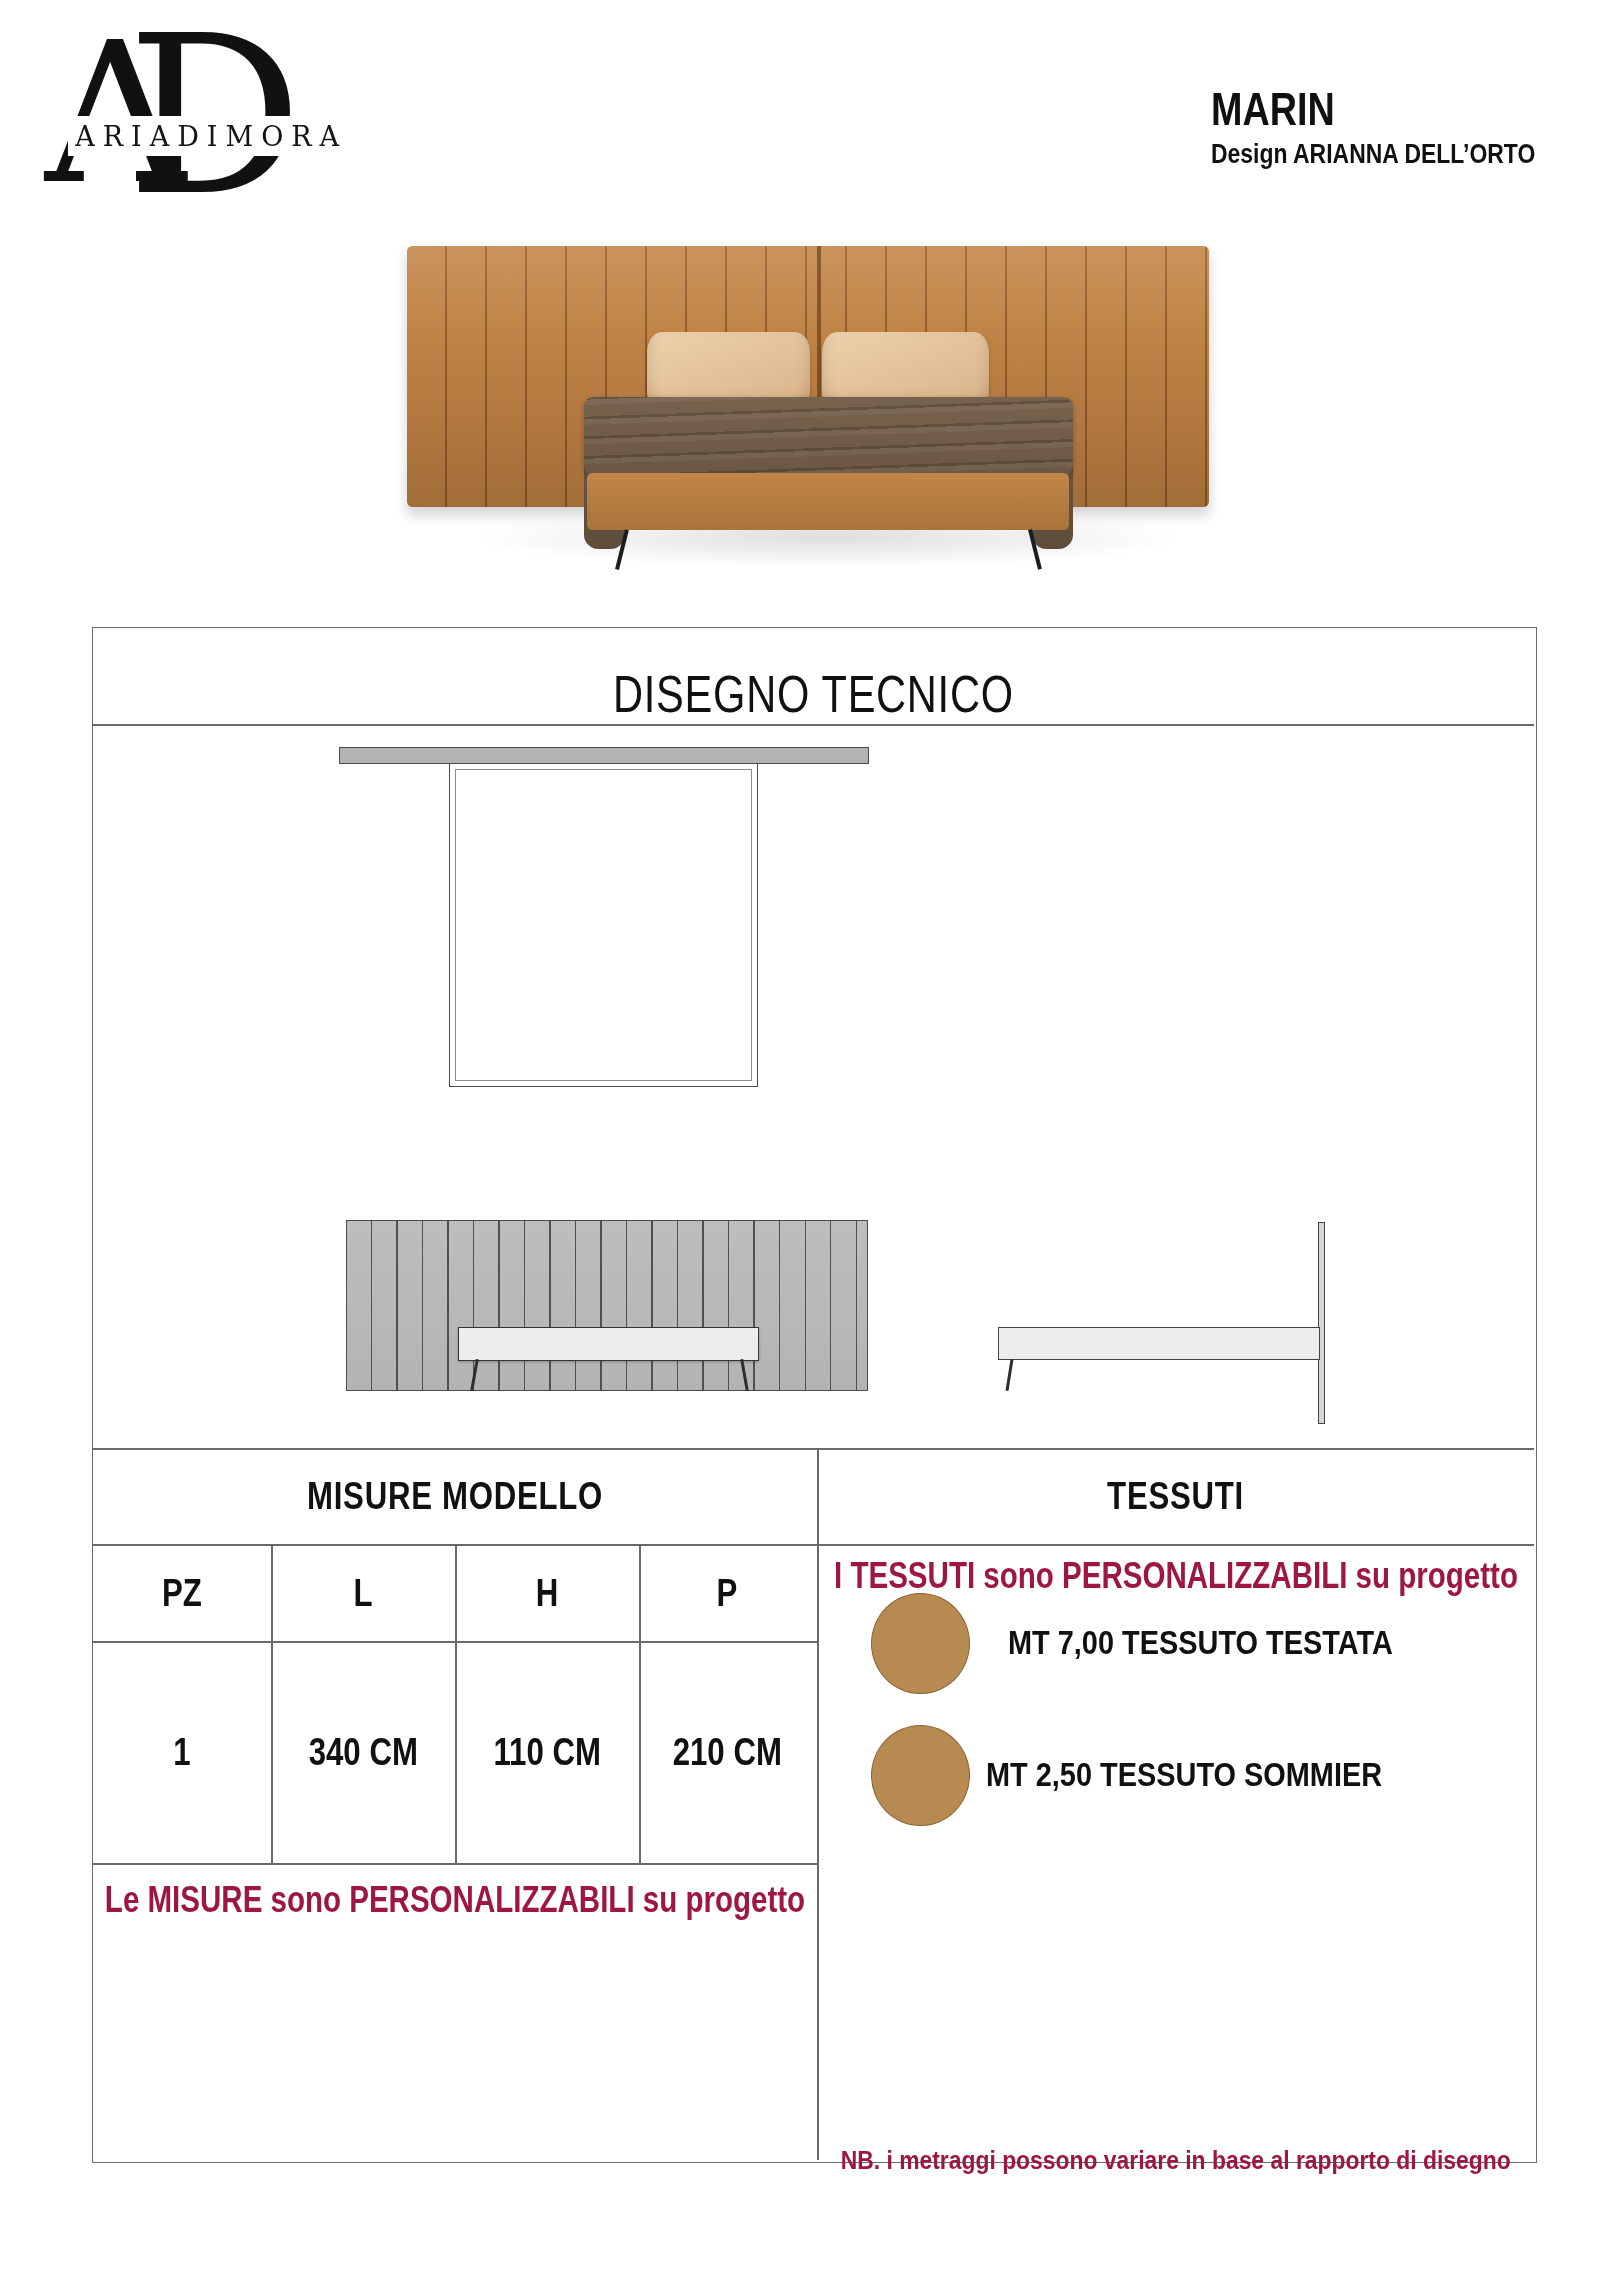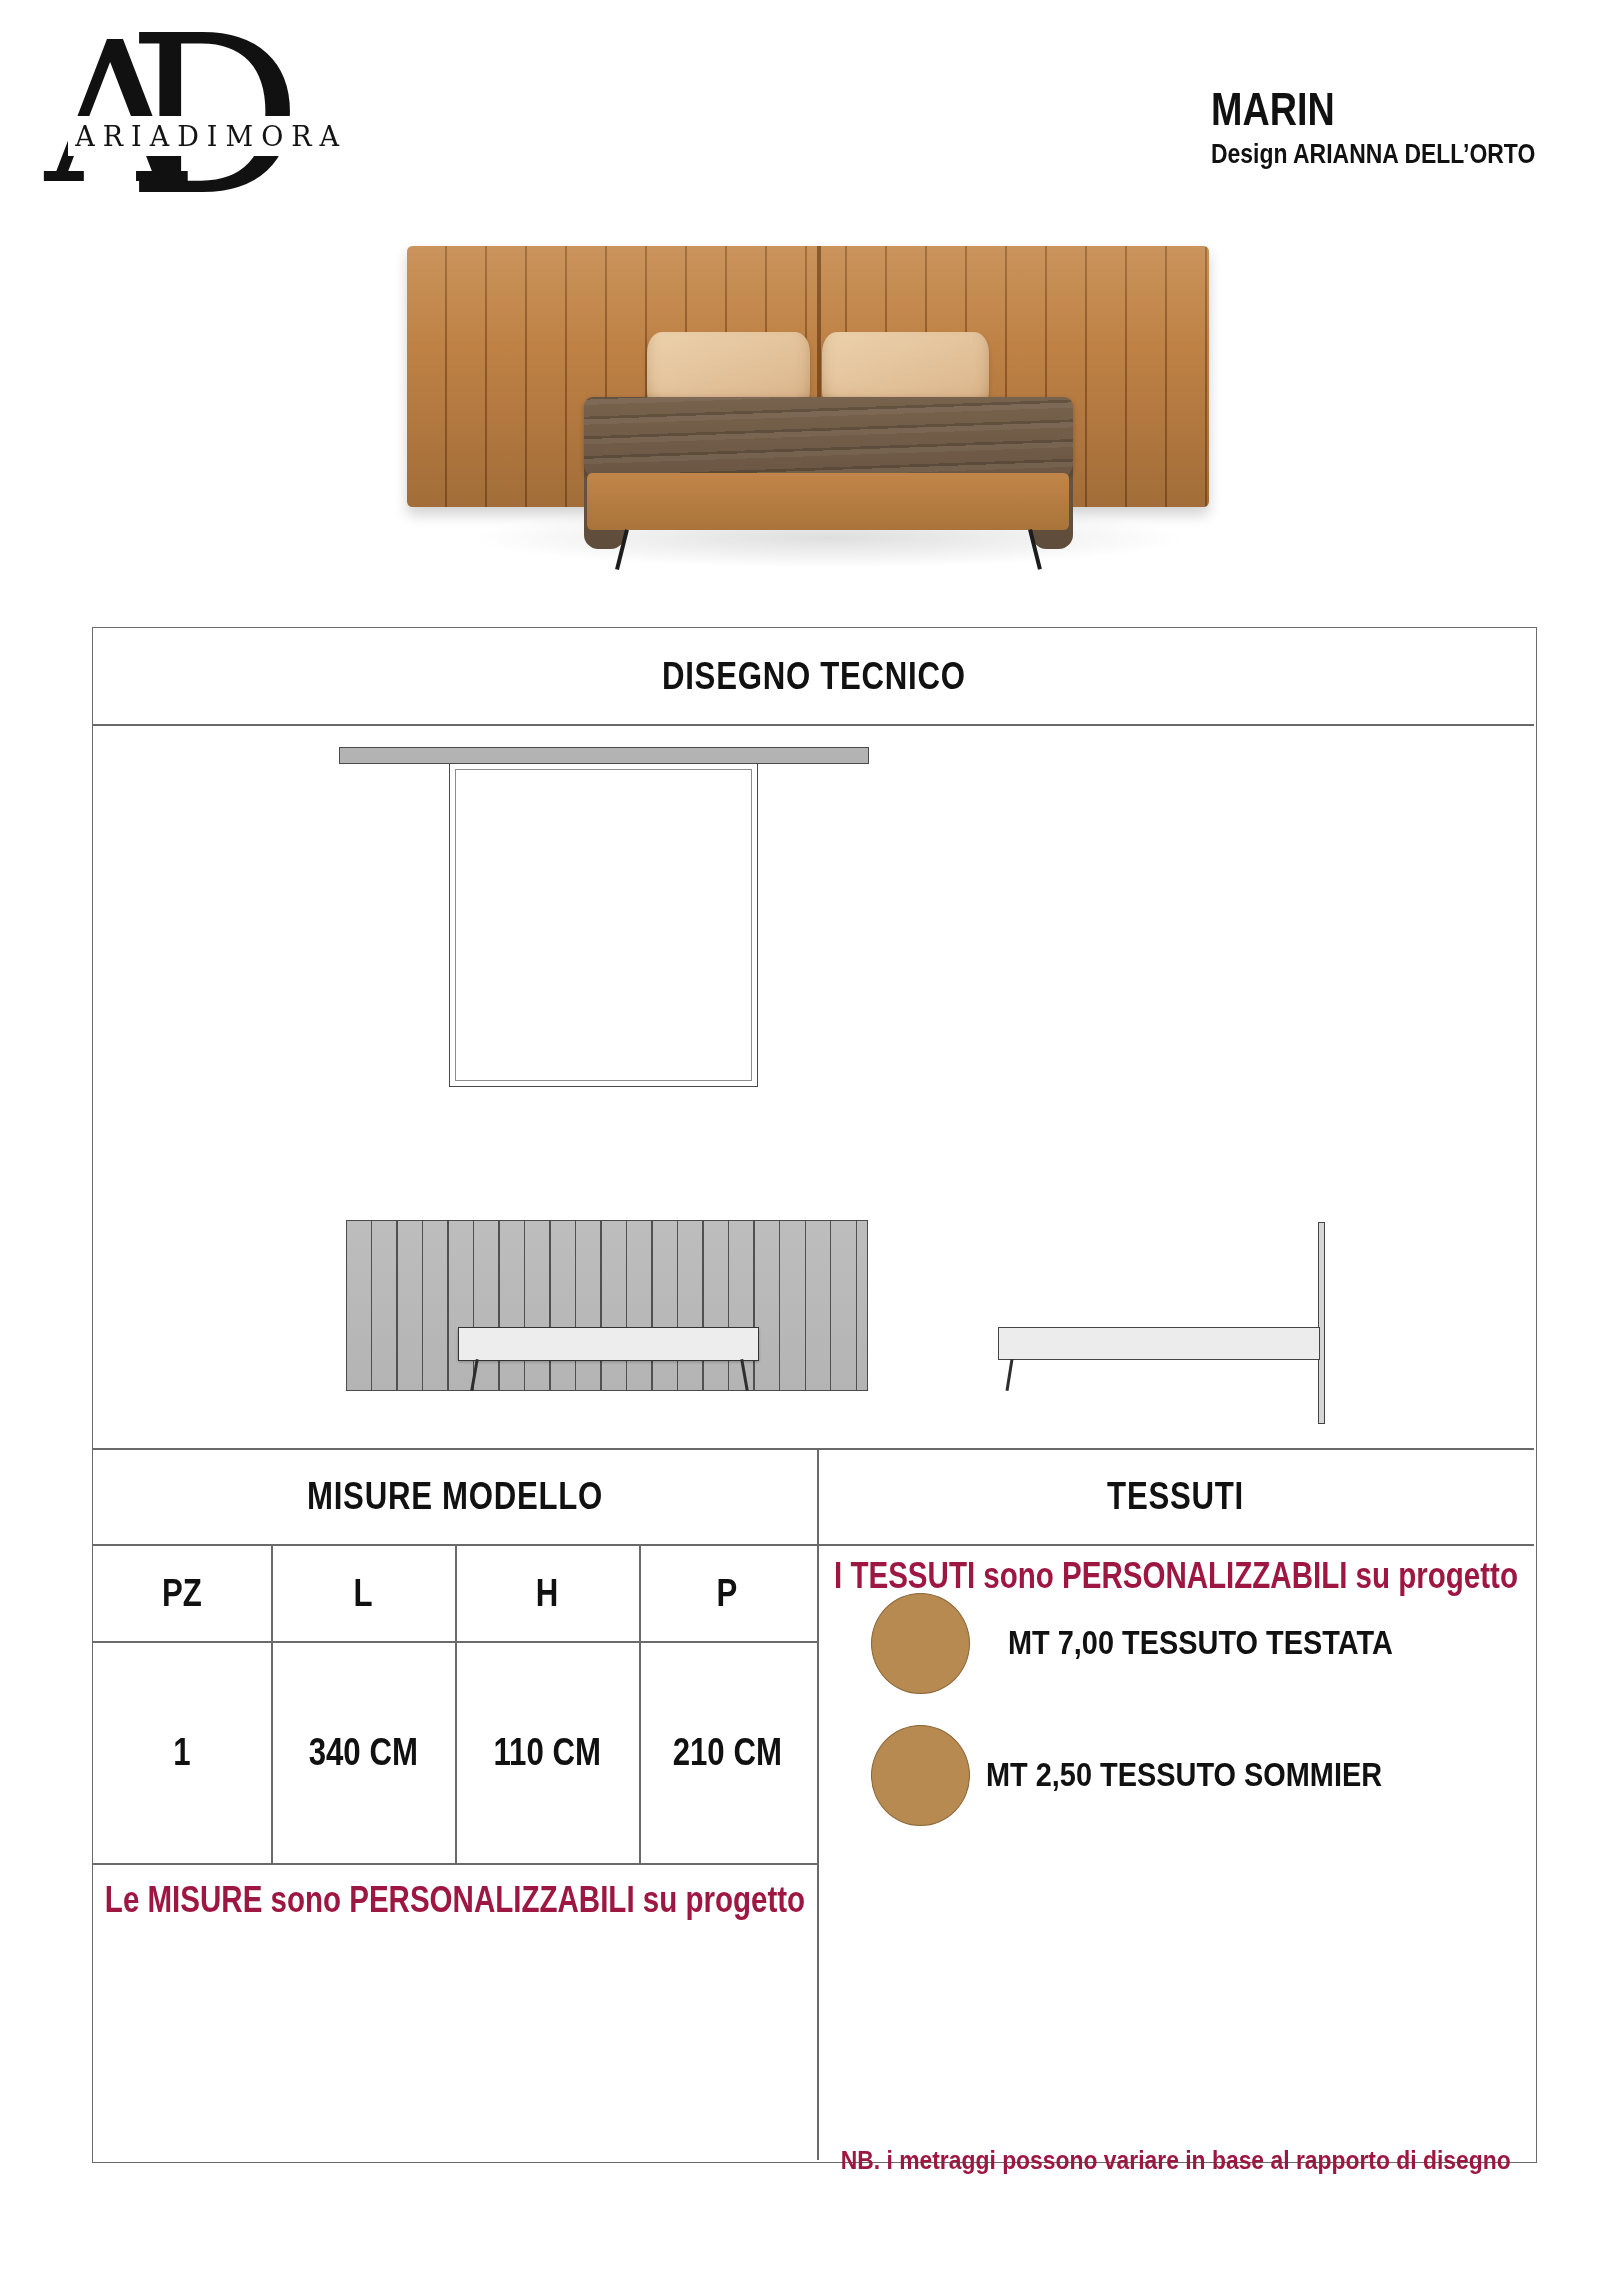--- a/index.html
+++ b/index.html
@@ -49,21 +49,21 @@
     box-shadow:0 2.7px 5.4px rgba(0,0,0,0.25);}
   .bed-base{position:absolute;left:193px;top:240px;width:482px;height:57px;border-radius:5.4px;
     background:linear-gradient(180deg,#c28549,#a9743a);}
   .leg{position:absolute;top:296px;width:3.6px;height:41px;background:#1c1c1c;}
   .leg-l{left:226px;transform:rotate(14deg);}
   .leg-r{left:639px;transform:rotate(-14deg);}
   
   .sheet{left:92px;top:627px;width:1445px;height:1536px;border:1.8px solid #6a6a6a;box-sizing:border-box;}
   .hline{position:absolute;height:1.8px;background:#6a6a6a;left:0;}
   .vline{position:absolute;width:1.8px;background:#6a6a6a;}
-  .cell-title{font-size:39px;font-weight:bold;letter-spacing:0.9px;}
+  .cell-title{font-size:52px;font-weight:normal;letter-spacing:0.9px;align-items:flex-end;}
   .sec-title{font-size:39px;font-weight:bold;letter-spacing:0.9px;}
   .col-head{font-size:39px;font-weight:bold;}
   .col-val{font-size:39px;font-weight:bold;}
   .maroon{color:#9d1742;}
   .note-big{font-size:36px;font-weight:bold;}
   .note-small{font-size:26px;font-weight:bold;margin-top:20px;}
   .mt-label{font-size:34px;font-weight:bold;}
   
   .tv-bar{position:absolute;left:246px;top:119px;width:530px;height:17px;background:#b3b3b3;border:1.8px solid #4a4a4a;box-sizing:border-box;}
   .tv-frame{position:absolute;left:356px;top:135px;width:309px;height:324px;border:1.8px solid #4a4a4a;box-sizing:border-box;background:#ffffff;}

